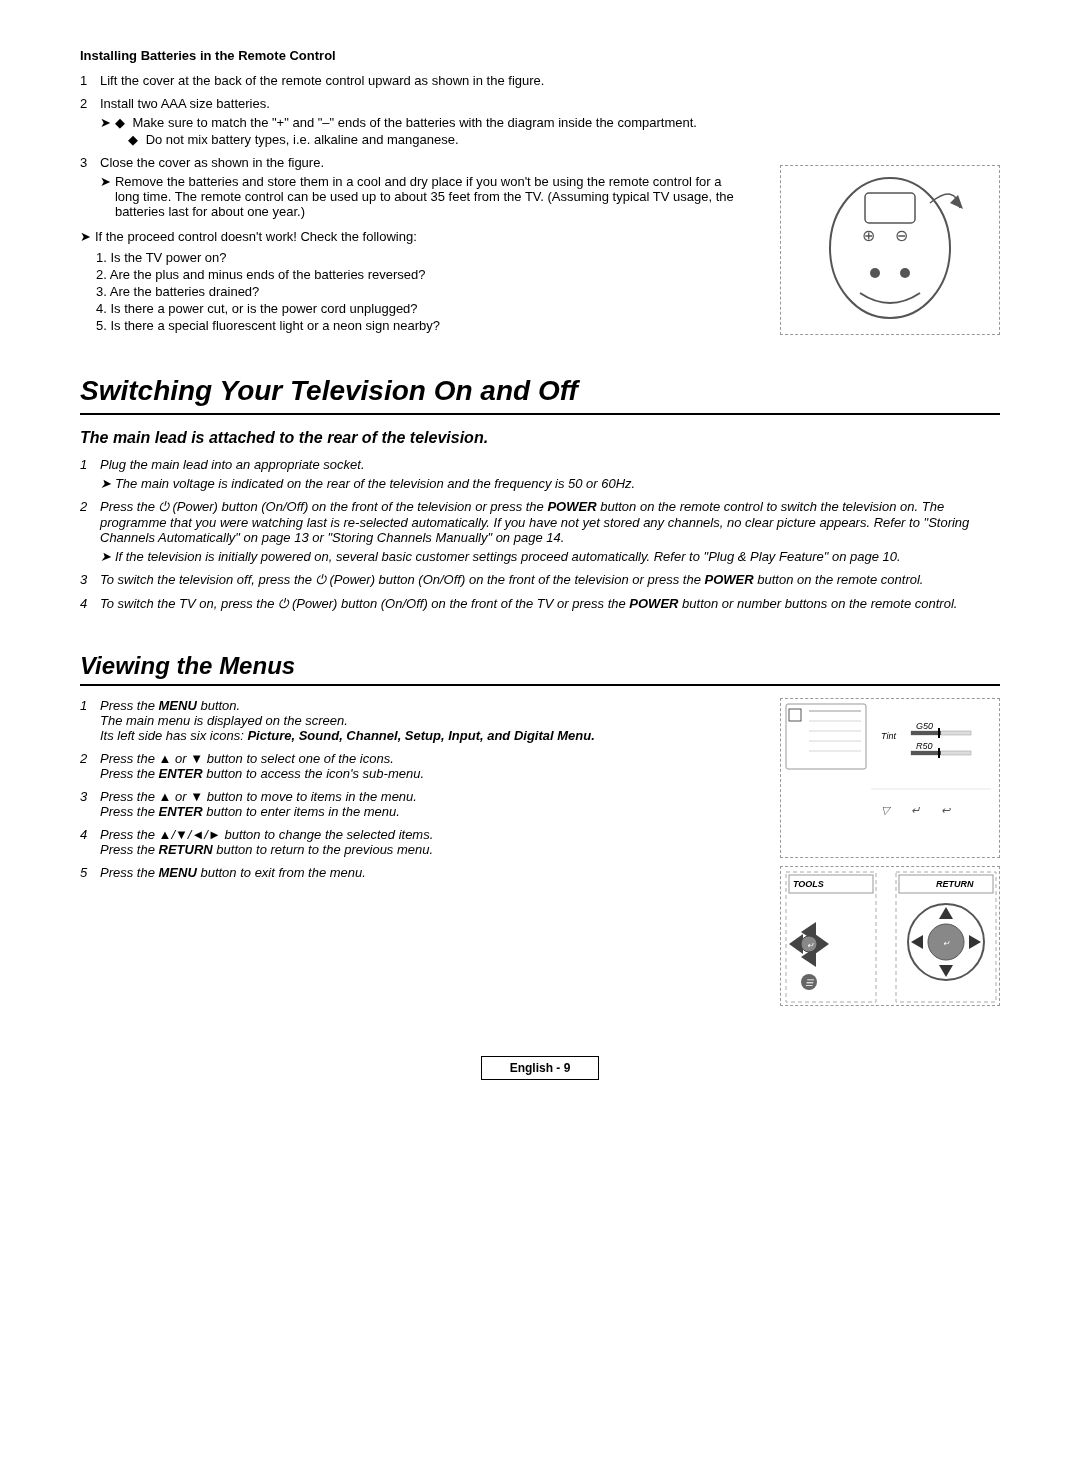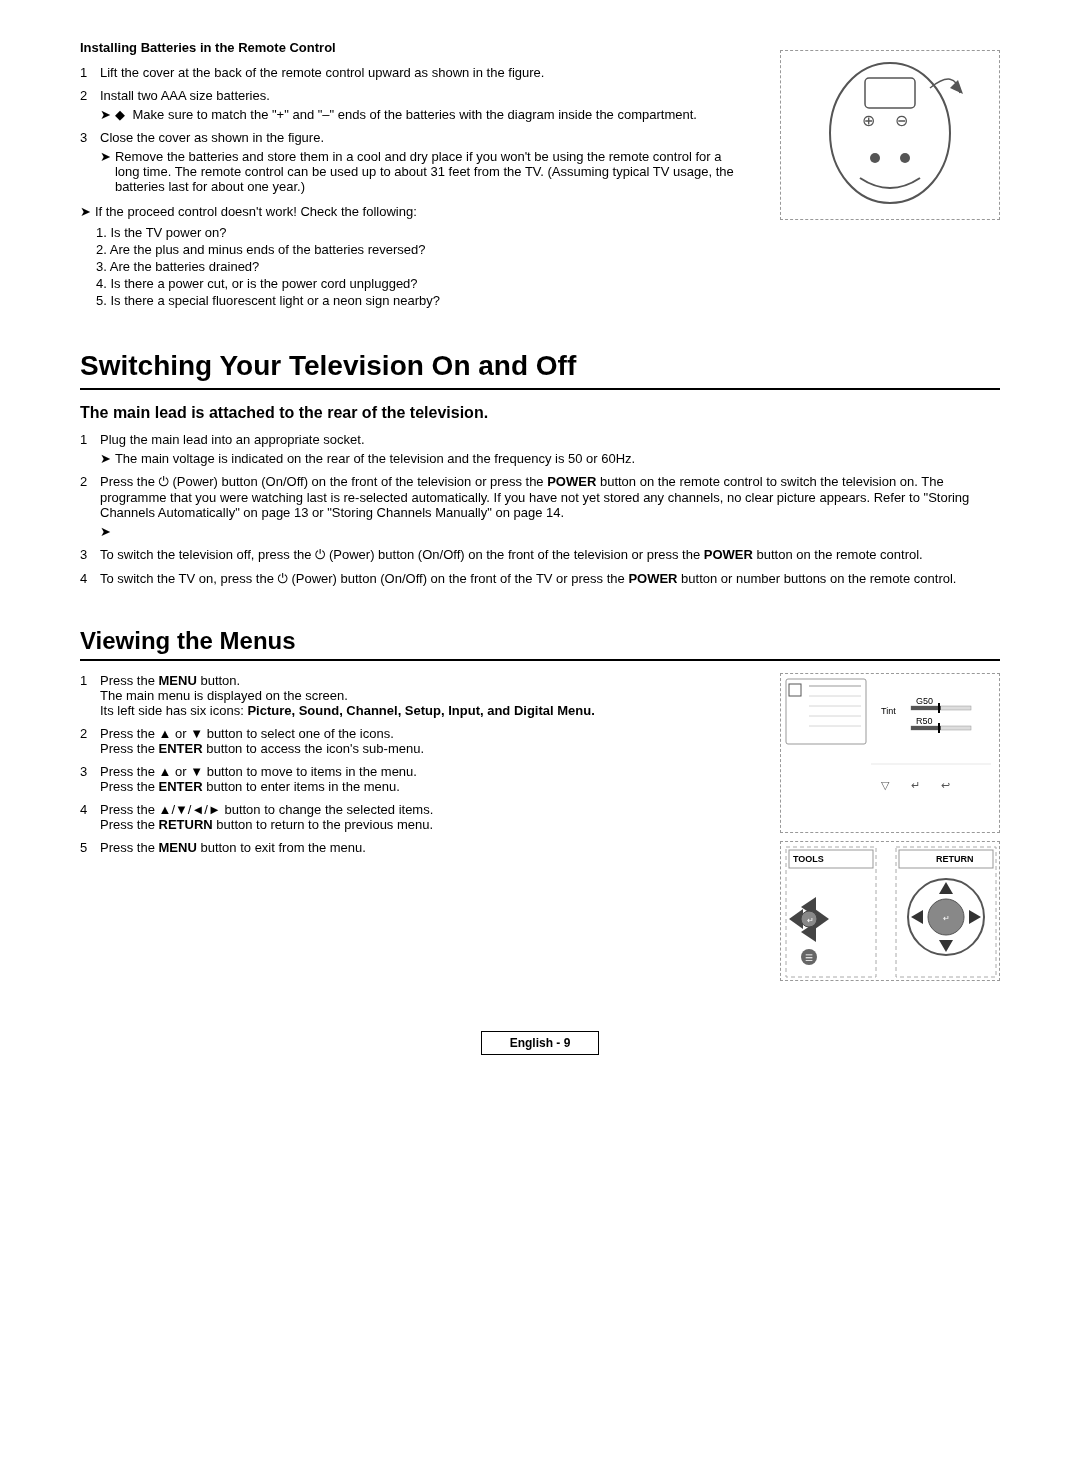--- a/index.html
+++ b/index.html
@@ -19,21 +19,22 @@
     }
 
     
     .batteries-section {
       margin-bottom: 20px;
     }
 
     .batteries-layout {
       display: flex;
       gap: 36px;
-      align-items: flex-start;
+      align-items: flex-end;
+      margin-top: 8px;
     }
 
     .batteries-text {
       flex: 1;
     }
 
     .batteries-image {
       width: 220px;
       flex-shrink: 0;
       border: 1px dashed #999;
@@ -99,20 +100,21 @@
     }
 
     .numbered-sublist li {
       margin-bottom: 2px;
     }
 
     
     .major-section {
       margin-top: 40px;
       margin-bottom: 16px;
+      font-style: italic;
     }
 
     .major-section-title {
       font-size: 28px;
       font-weight: bold;
       border-bottom: 2px solid #000;
       padding-bottom: 6px;
       margin-bottom: 14px;
     }
 
@@ -201,30 +203,34 @@
             <span class="num">2</span>
             <div class="list-content">
               <span>Install two AAA size batteries.</span>
               <div class="arrow-item">
                 <span class="arrow">➤</span>
                 <div>
                   <span class="diamond">◆</span>
                   <span>Make sure to match the "+" and "–" ends of the batteries with the diagram inside the compartment.</span>
                 </div>
               </div>
+              <div style="padding-left: 28px; margin-top: 2px;">
+                <span class="diamond">◆</span>
+                <span>Do not mix battery types, i.e. alkaline and manganese.</span>
+              </div>
             </div>
           </li>
 
           <li>
             <span class="num">3</span>
             <div class="list-content">
               <span>Close the cover as shown in the figure.</span>
               <div class="arrow-item">
                 <span class="arrow">➤</span>
-                <span>Remove the batteries and store them in a cool and dry place if you won't be using the remote control for a long time. The remote control can be used up to about 31 feet from the TV. (Assuming typical TV usage, the batteries last for about one year.)</span>
+                <span>Remove the batteries and store them in a cool and dry place if you won't be using the remote control for a long time. The remote control can be used up to about 35 feet from the TV. (Assuming typical TV usage, the batteries last for about one year.)</span>
               </div>
             </div>
           </li>
         </ol>
 
         <div class="check-list">
           <div class="arrow-item">
             <span class="arrow">➤</span>
             <span>If the proceed control doesn't work! Check the following:</span>
           </div>
@@ -277,20 +283,21 @@
           </div>
         </div>
       </li>
 
       <li>
         <span class="num">2</span>
         <div class="list-content">
           <span>Press the ⏻ (Power) button (On/Off) on the front of the television or press the <strong>POWER</strong> button on the remote control to switch the television on. The programme that you were watching last is re-selected automatically. If you have not yet stored any channels, no clear picture appears. Refer to "Storing Channels Automatically" on page 13 or "Storing Channels Manually" on page 14.</span>
           <div class="arrow-item">
             <span class="arrow">➤</span>
+            <span>If the television is initially powered on, several basic customer settings proceed automatically. Refer to "Plug &amp; Play Feature" on page 10.</span>
           </div>
         </div>
       </li>
 
       <li>
         <span class="num">3</span>
         <div class="list-content">
           <span>To switch the television off, press the ⏻ (Power) button (On/Off) on the front of the television or press the <strong>POWER</strong> button on the remote control.</span>
         </div>
       </li>

